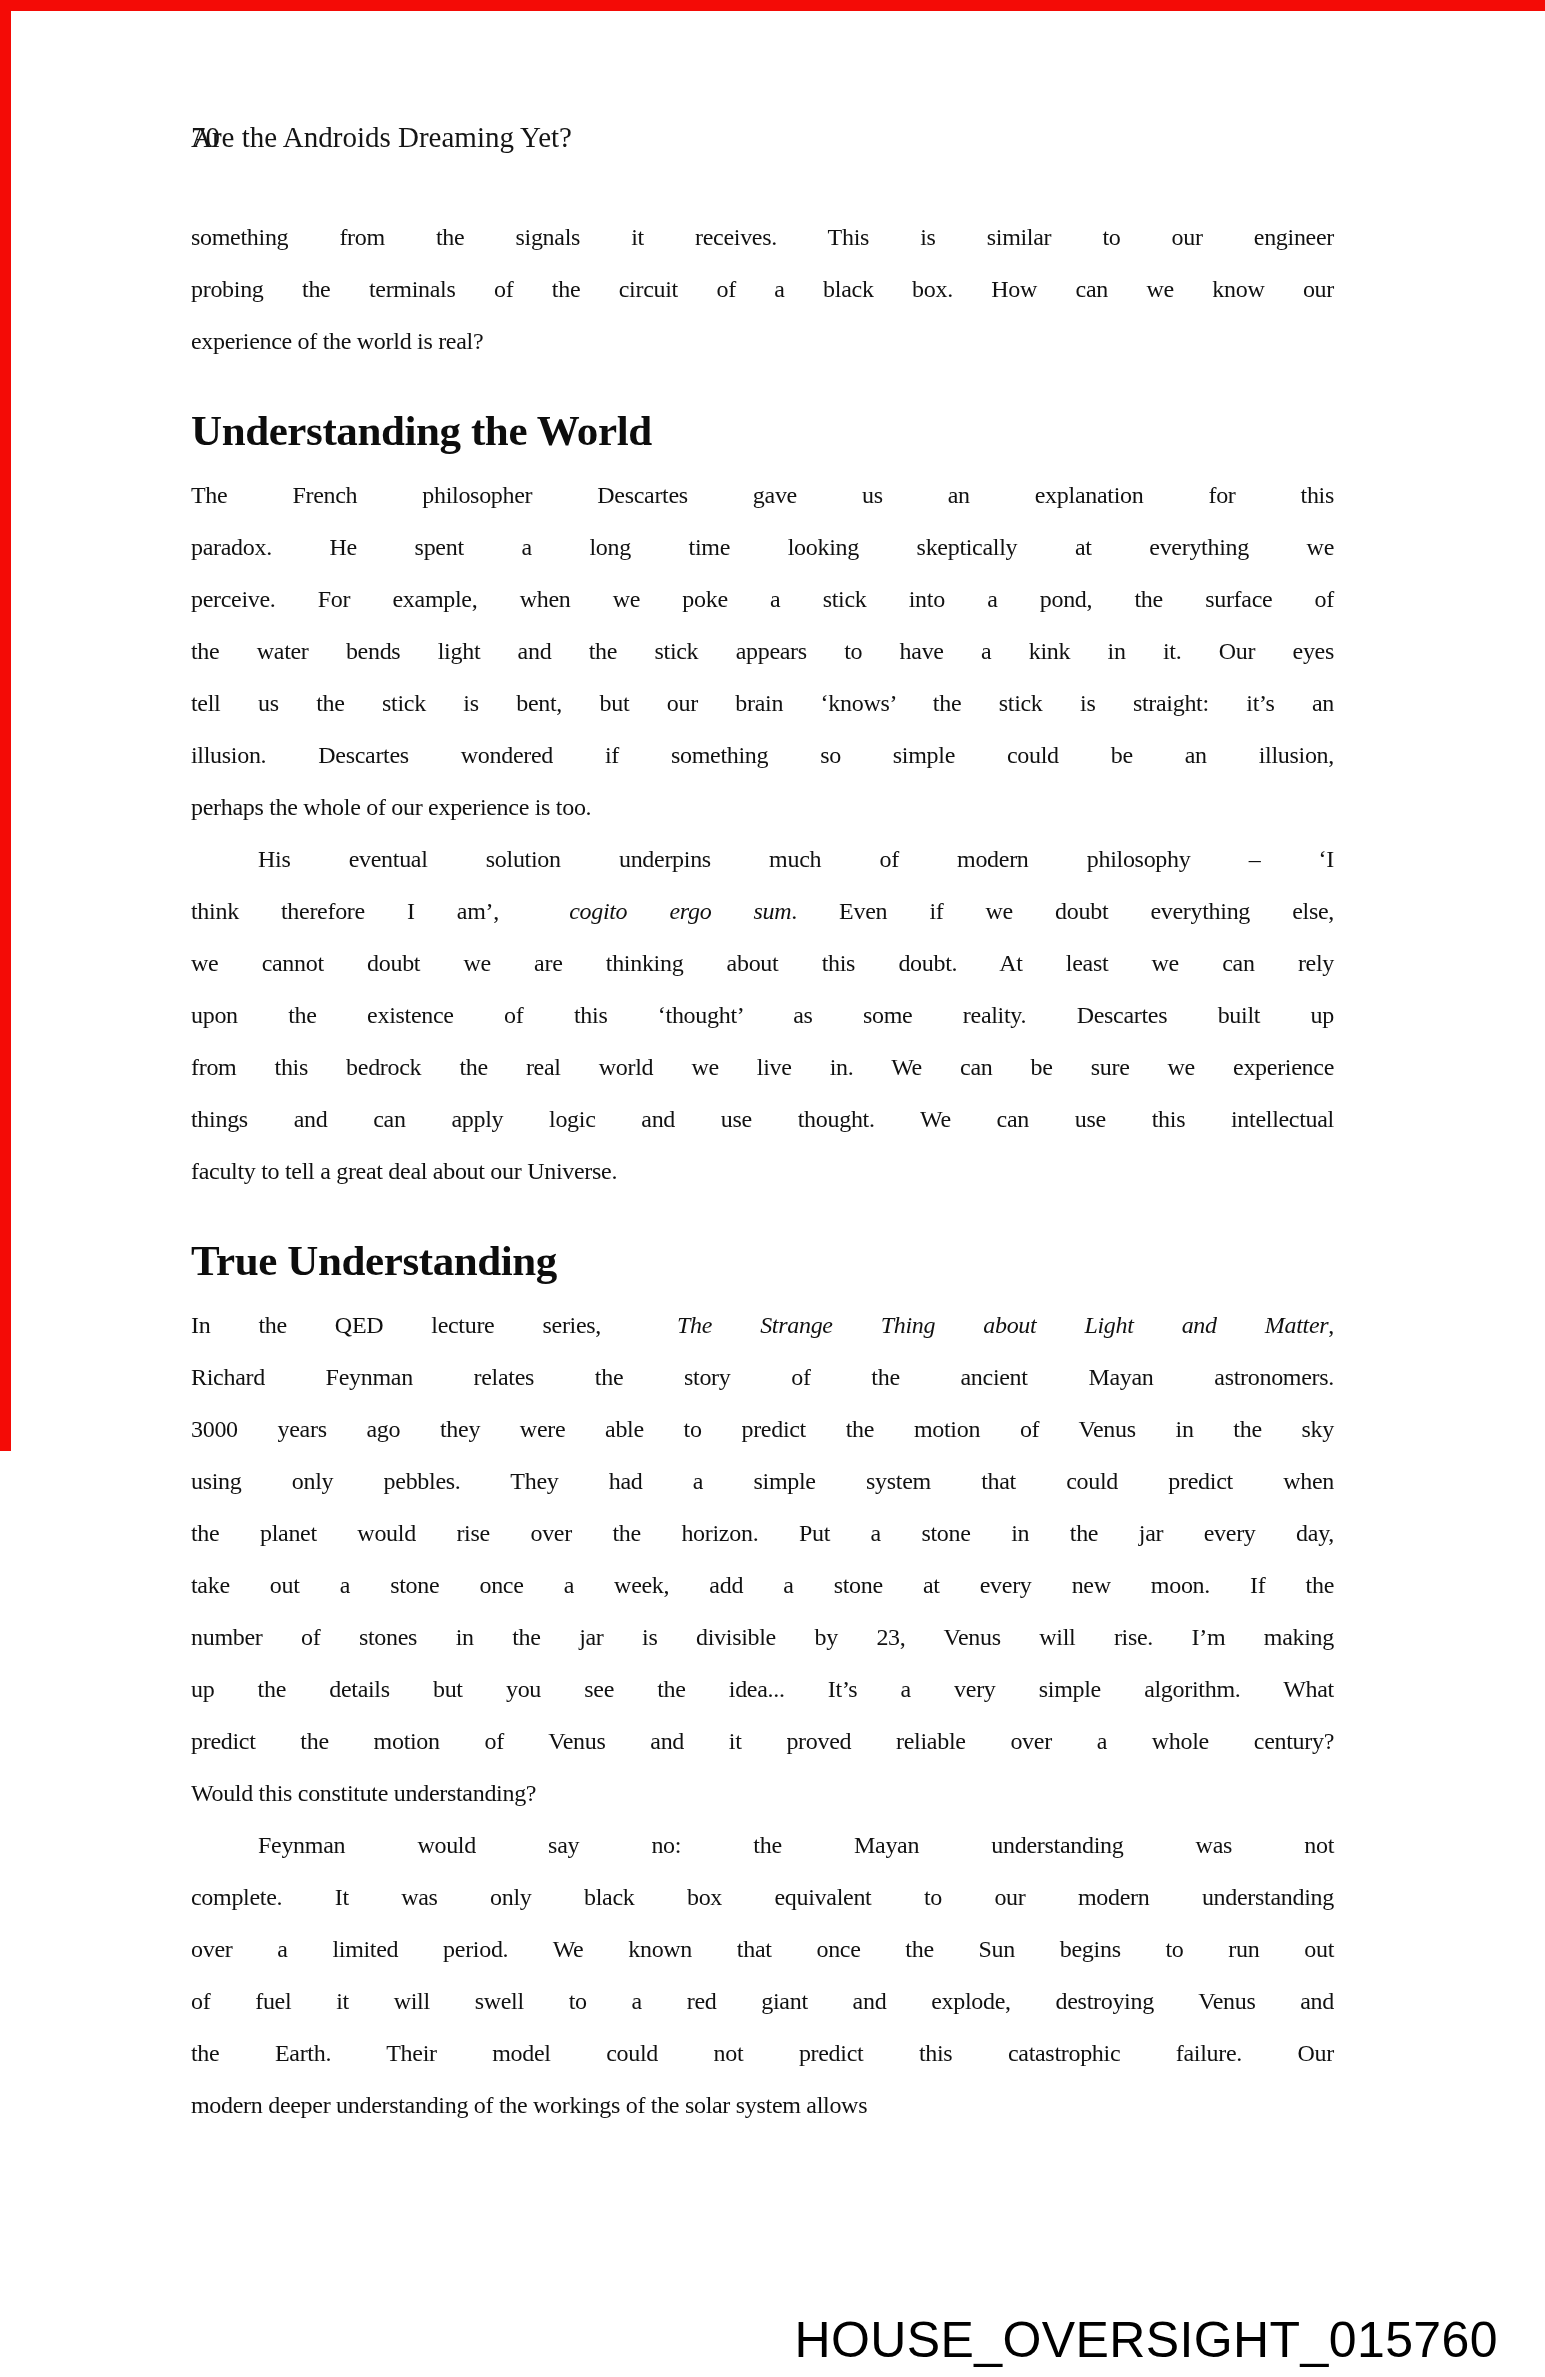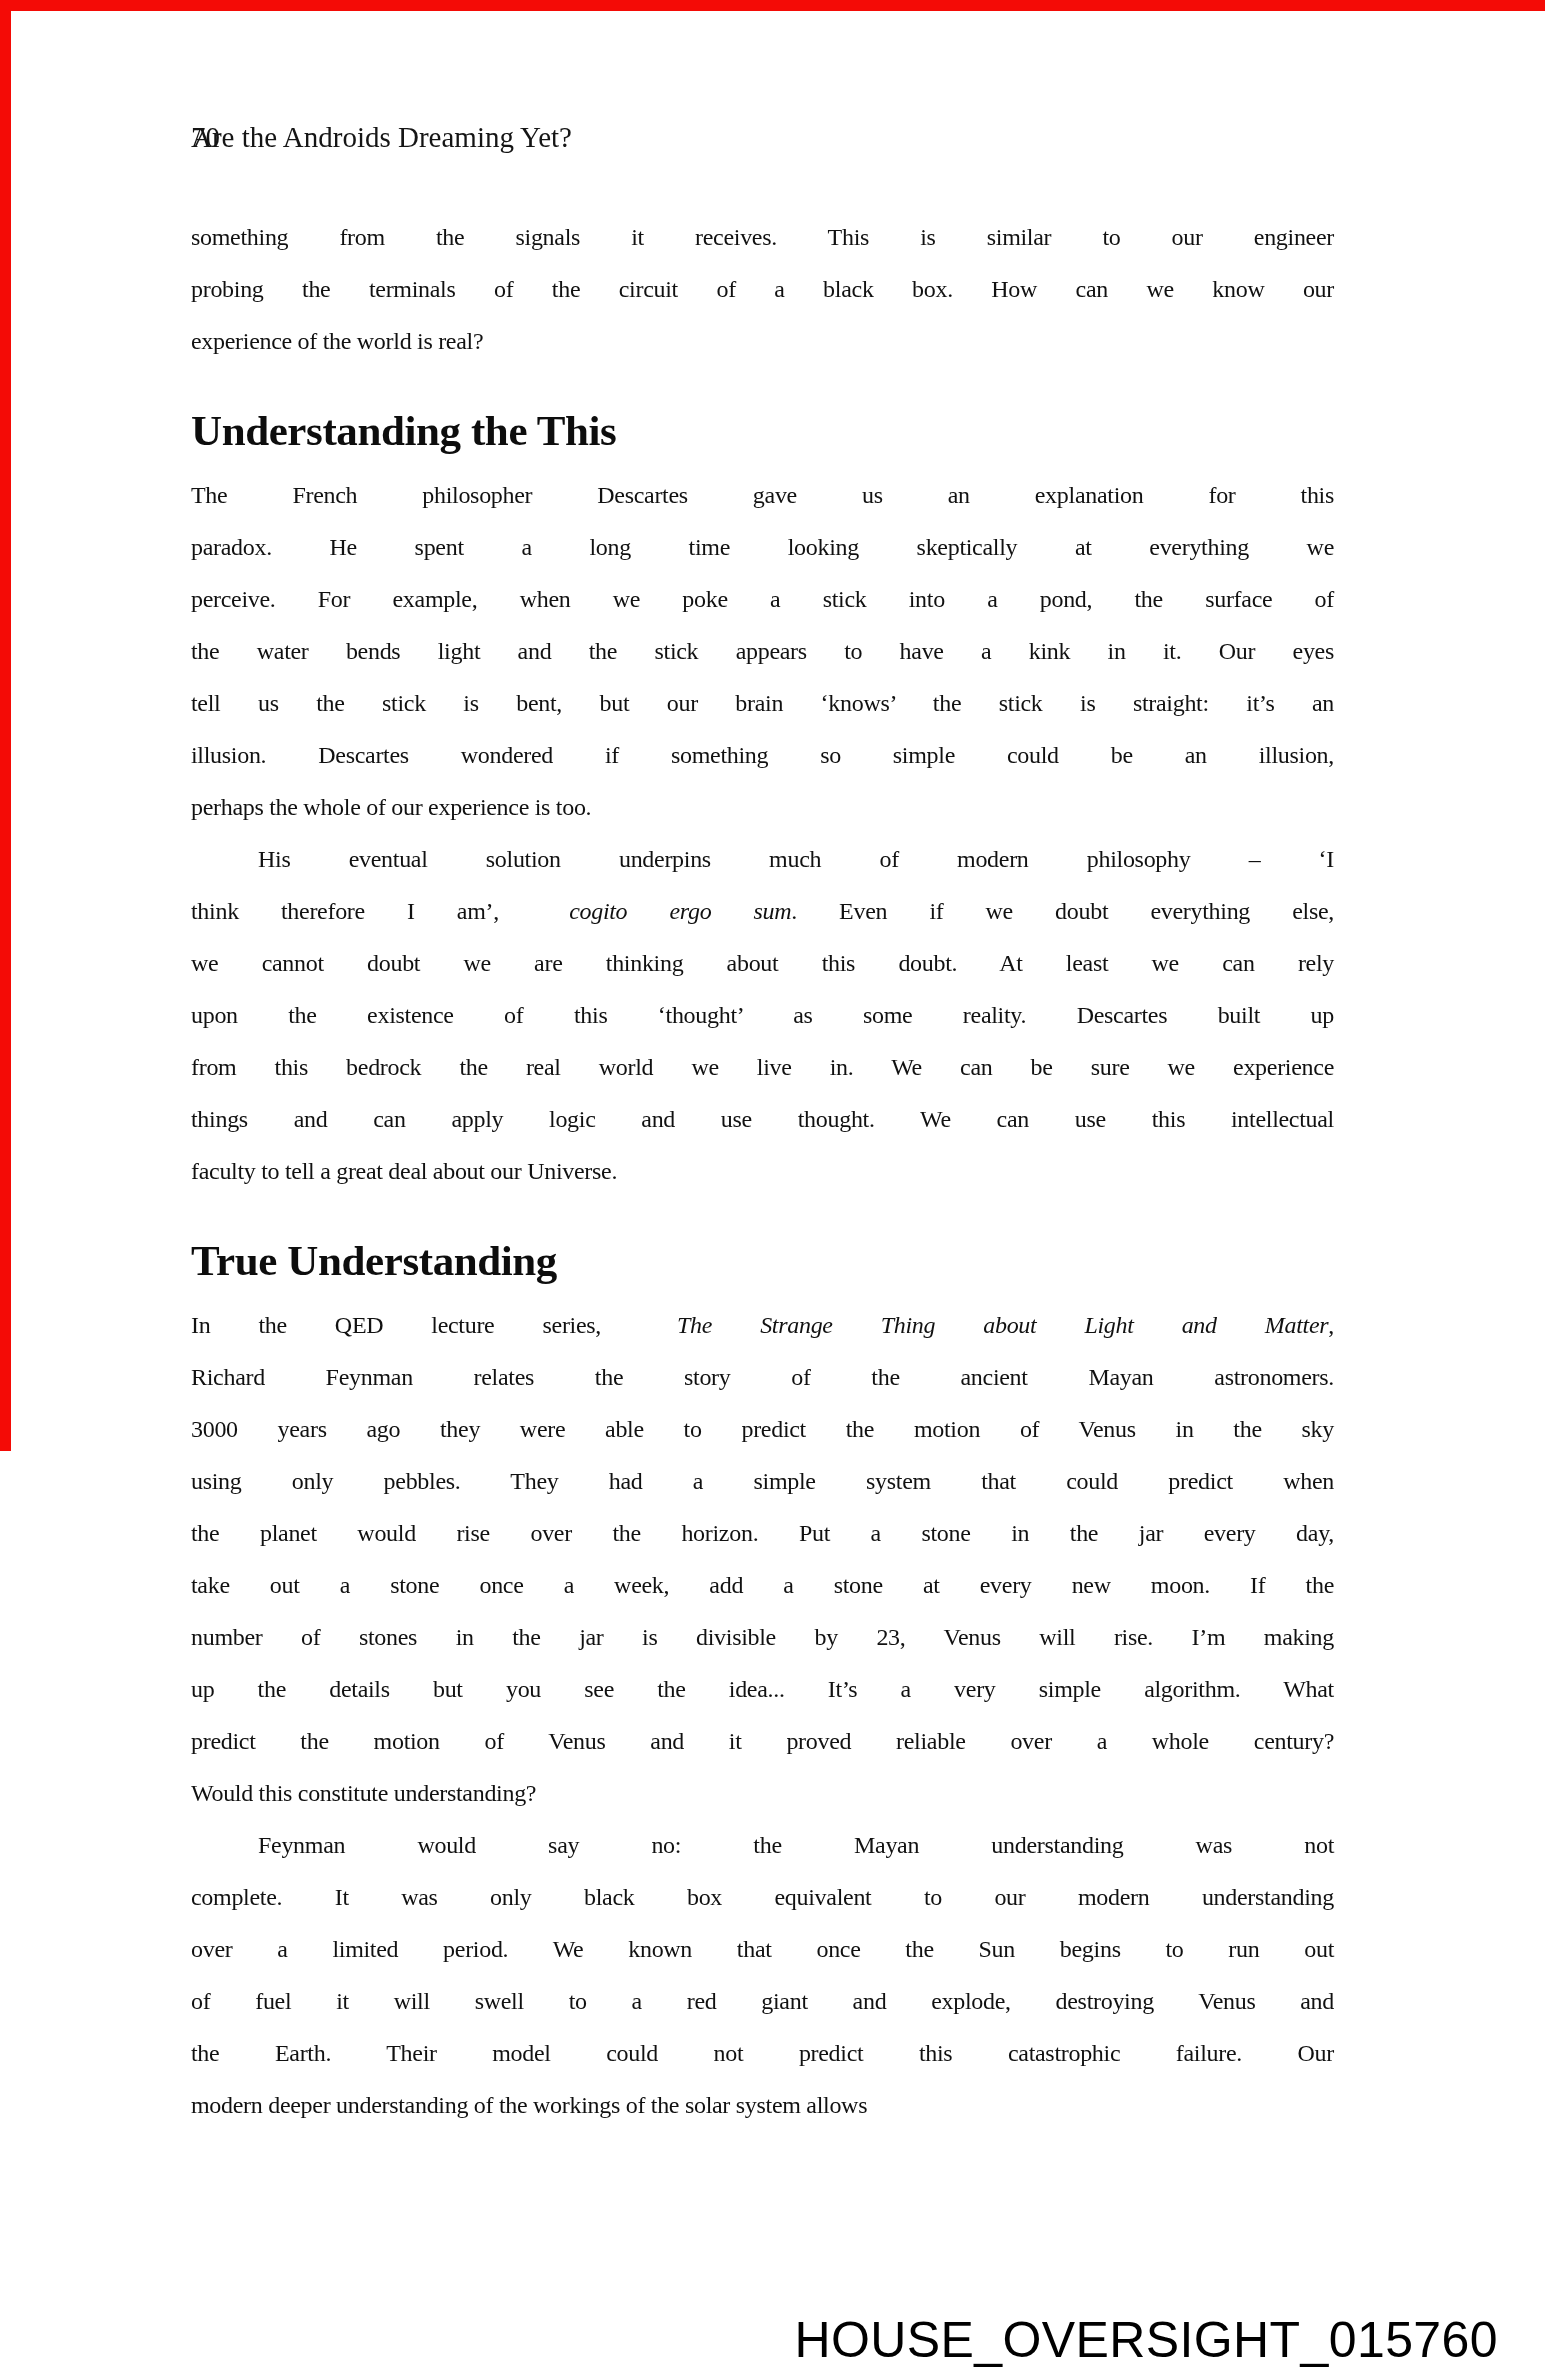--- a/index.html
+++ b/index.html
@@ -82,21 +82,21 @@
     <span class="page-number">70</span>
     <div class="running-title">Are the Androids Dreaming Yet?</div>
   </div>
 
   <div class="body-col" id="body-col">
       <div class="para">
         <div class="line">something from the signals it receives. This is similar to our engineer</div>
         <div class="line">probing the terminals of the circuit of a black box. How can we know our</div>
         <div class="line last">experience of the world is real?</div>
       </div>
-      <div class="heading">Understanding the This</div>
+      <div class="heading">Understanding the World</div>
       <div class="para">
         <div class="line">The French philosopher Descartes gave us an explanation for this</div>
         <div class="line">paradox. He spent a long time looking skeptically at everything we</div>
         <div class="line">perceive. For example, when we poke a stick into a pond, the surface of</div>
         <div class="line">the water bends light and the stick appears to have a kink in it. Our eyes</div>
         <div class="line">tell us the stick is bent, but our brain ‘knows’ the stick is straight: it’s an</div>
         <div class="line">illusion. Descartes wondered if something so simple could be an illusion,</div>
         <div class="line last">perhaps the whole of our experience is too.</div>
       </div>
       <div class="para">

